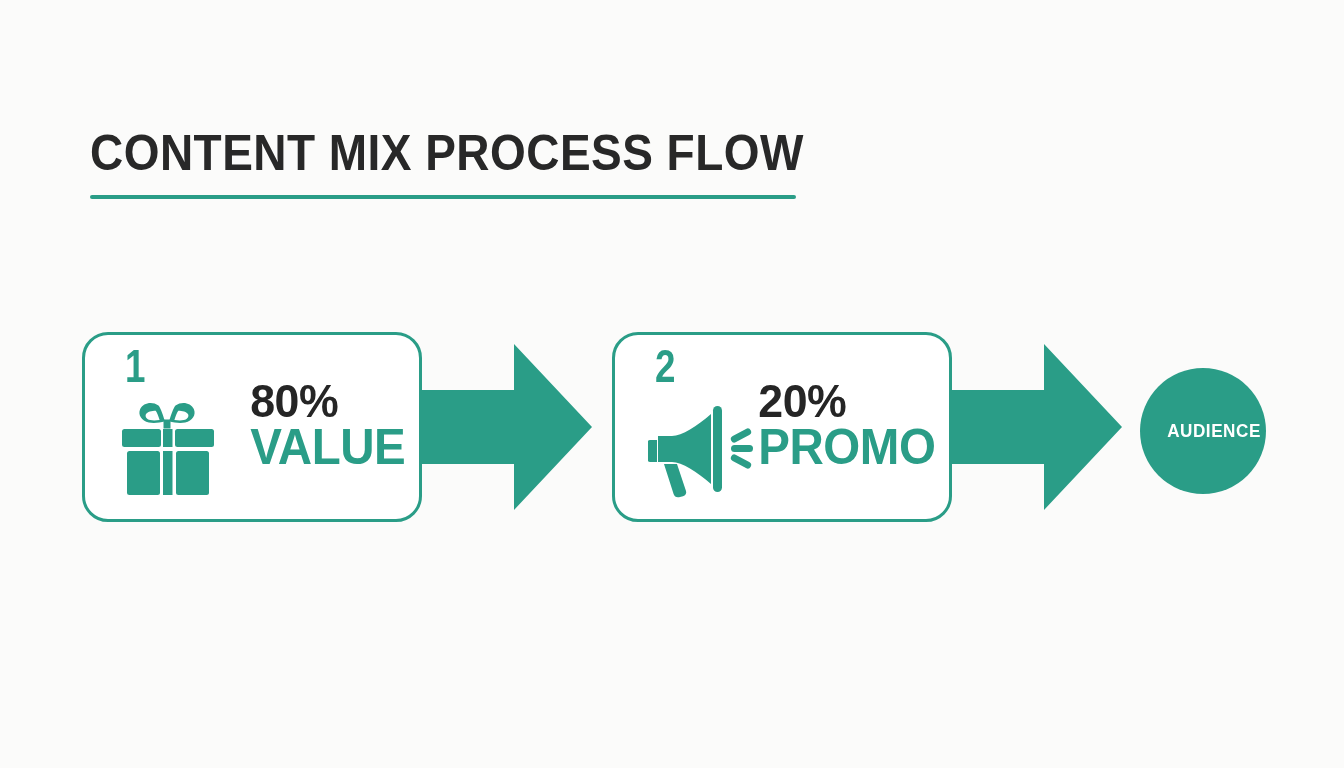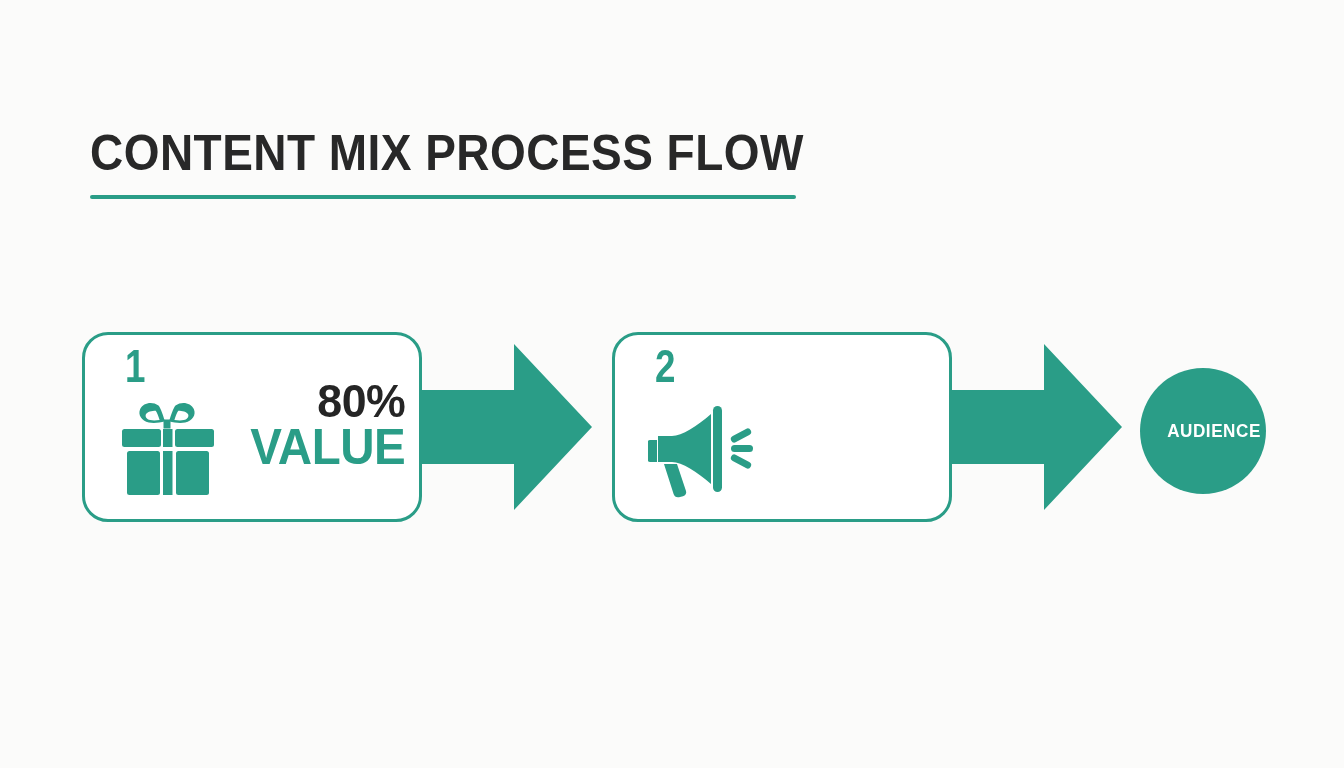--- a/index.html
+++ b/index.html
@@ -87,21 +87,20 @@
     display: flex;
     align-items: center;
     justify-content: center;
   }
   .step-icon svg { display: block; }
 
   .step-text {
     position: absolute;
     right: 14px;
     top: 44px;
-    text-align: right;
     line-height: 0.92;
   }
   .pct {
     font-family: "Liberation Sans Narrow", "Liberation Sans", sans-serif;
     font-size: 47px;
     font-weight: 700;
     color: #252525;
     display: block;
     letter-spacing: -0.5px;
     transform: scaleX(0.95);
@@ -218,20 +217,24 @@
 
           <rect x="82" y="34" width="22" height="7" rx="3.5" transform="rotate(-28 93 37.5)"></rect>
 
           <rect x="83" y="47" width="22" height="7" rx="3.5"></rect>
 
           <rect x="82" y="60" width="22" height="7" rx="3.5" transform="rotate(28 93 63.5)"></rect>
         </g>
       </svg>
     </div>
 
+    <div class="step-text">
+      <span class="pct">20%</span>
+      <span class="pct-label">PROMO</span>
+    </div>
   </div>
 
   <div class="flow-arrow" id="flow-arrow-2">
     <svg width="170" height="178" viewBox="0 0 170 178" aria-hidden="true">
       <polygon fill="#2a9d87" points="0,52 92,52 92,6 170,89 92,172 92,126 0,126"></polygon>
     </svg>
   </div>
 </div>
 
 <div id="audience-node">

